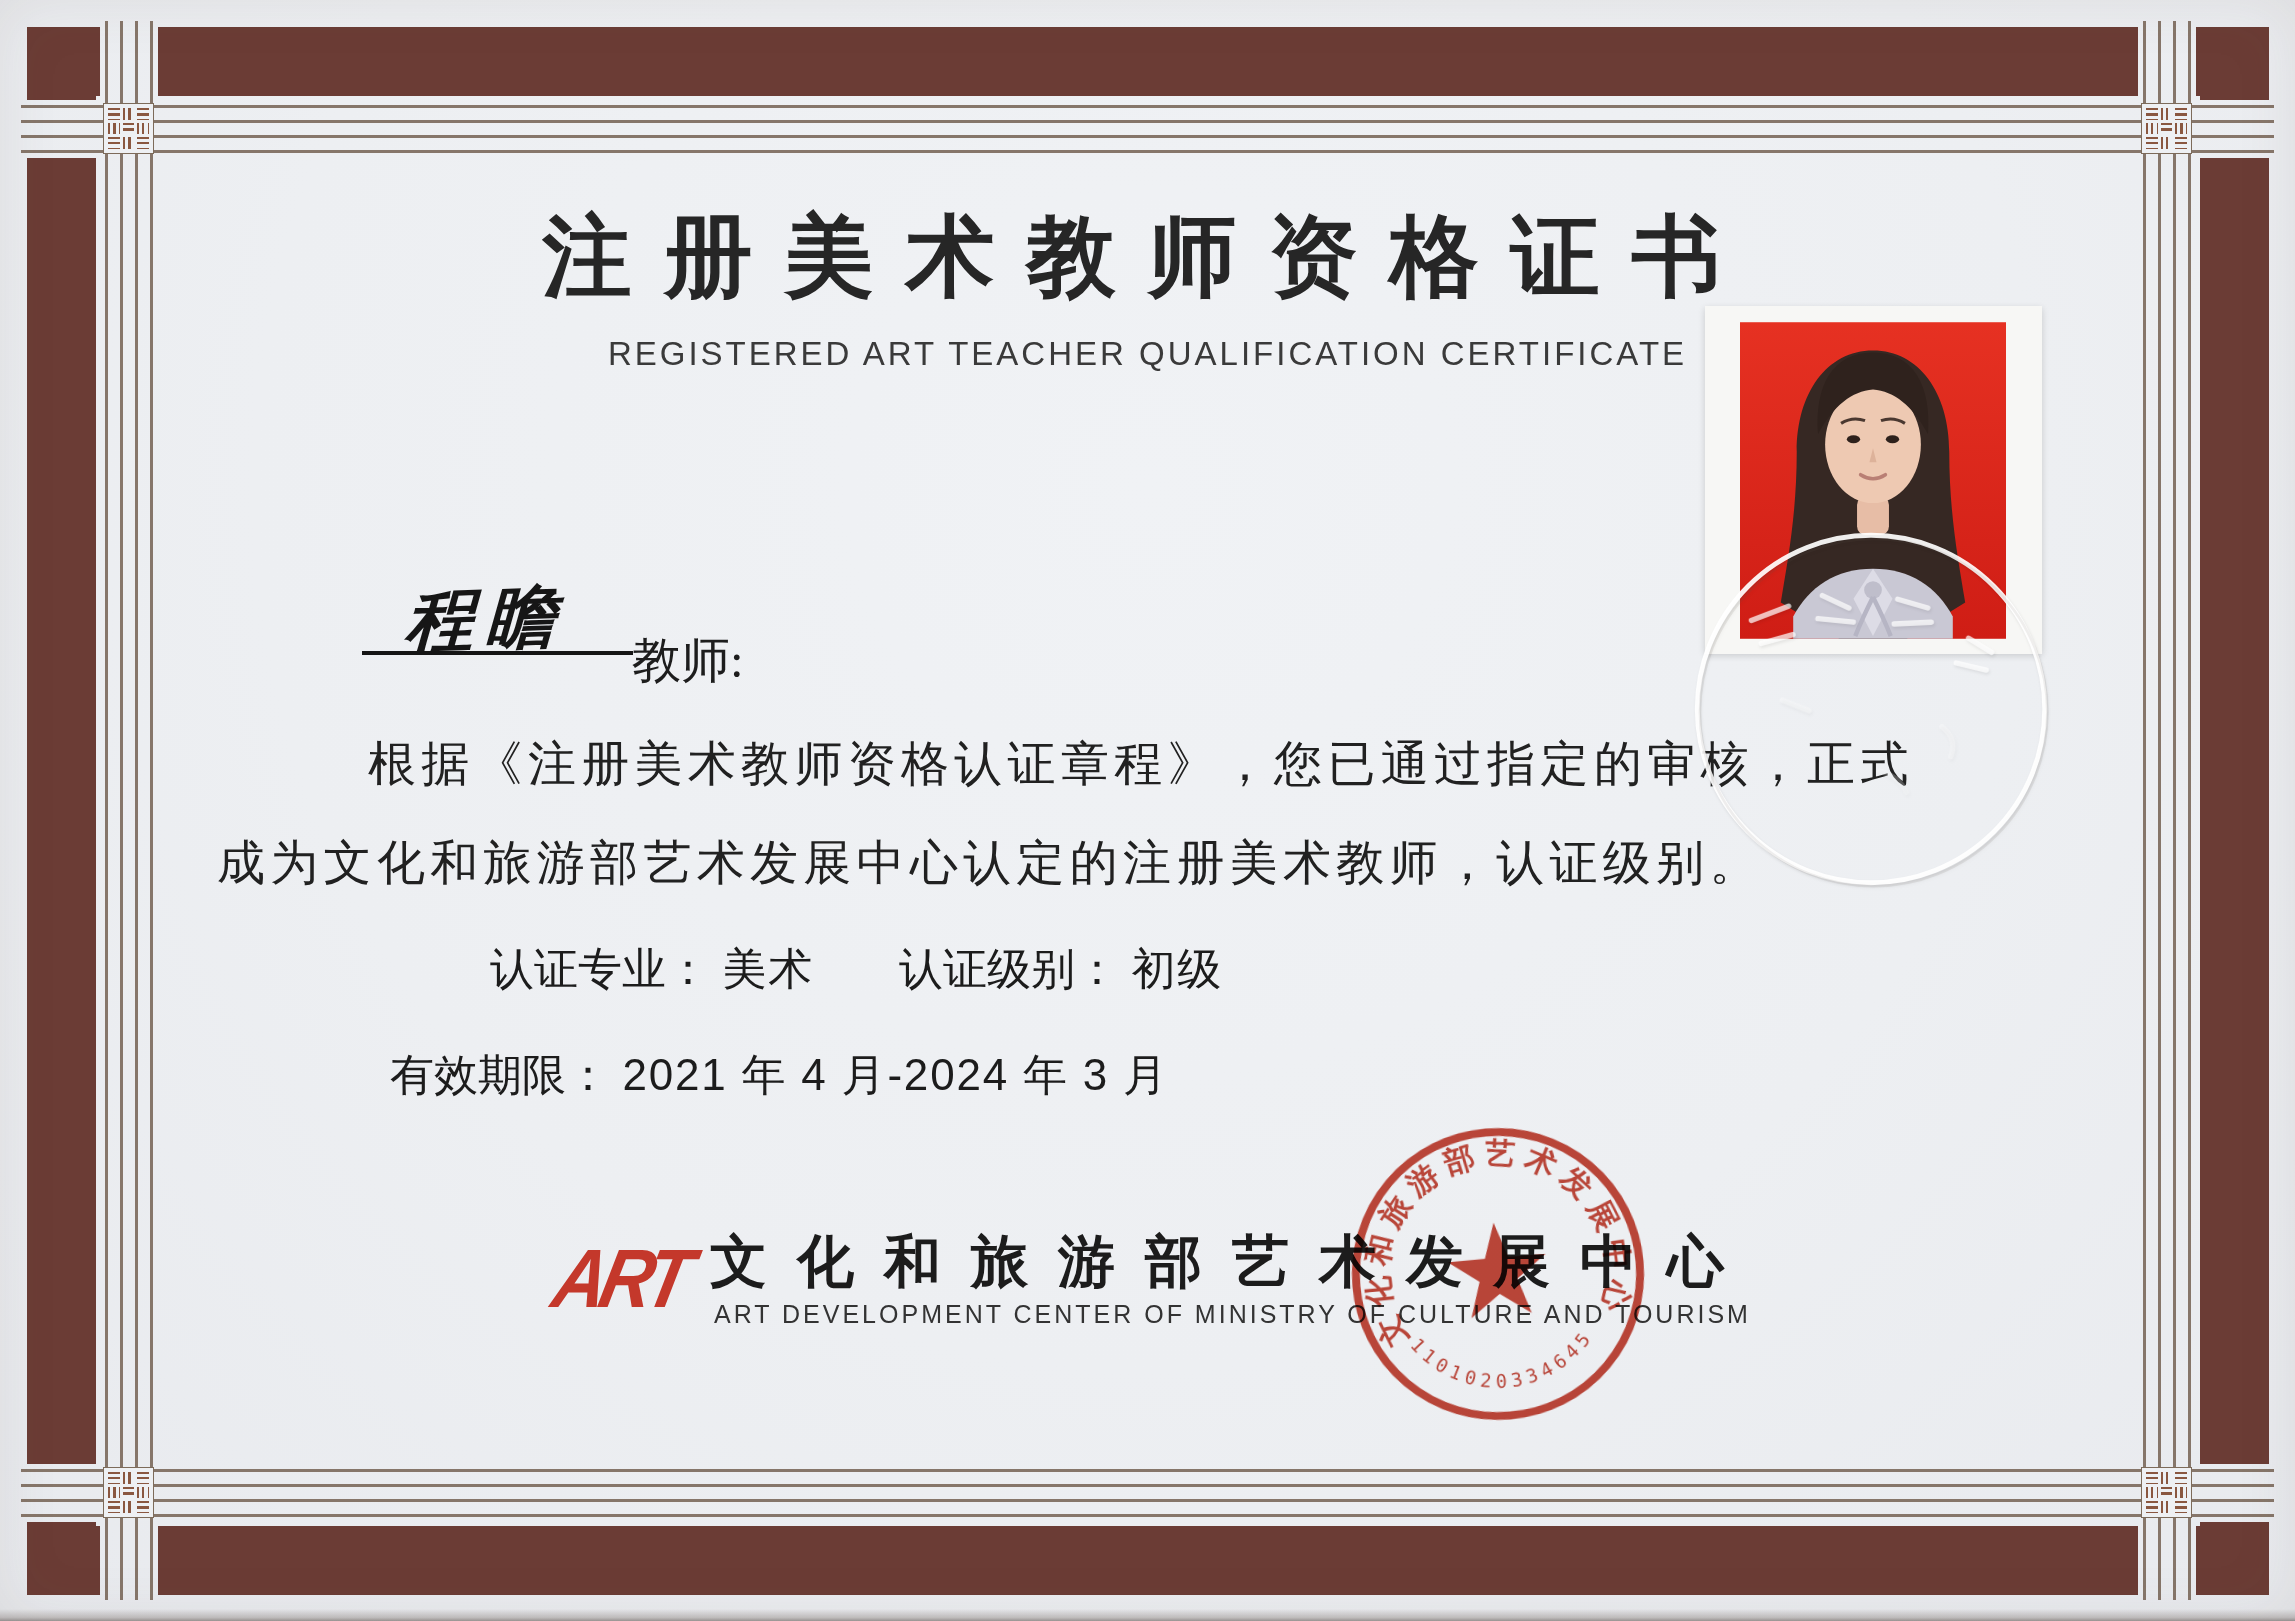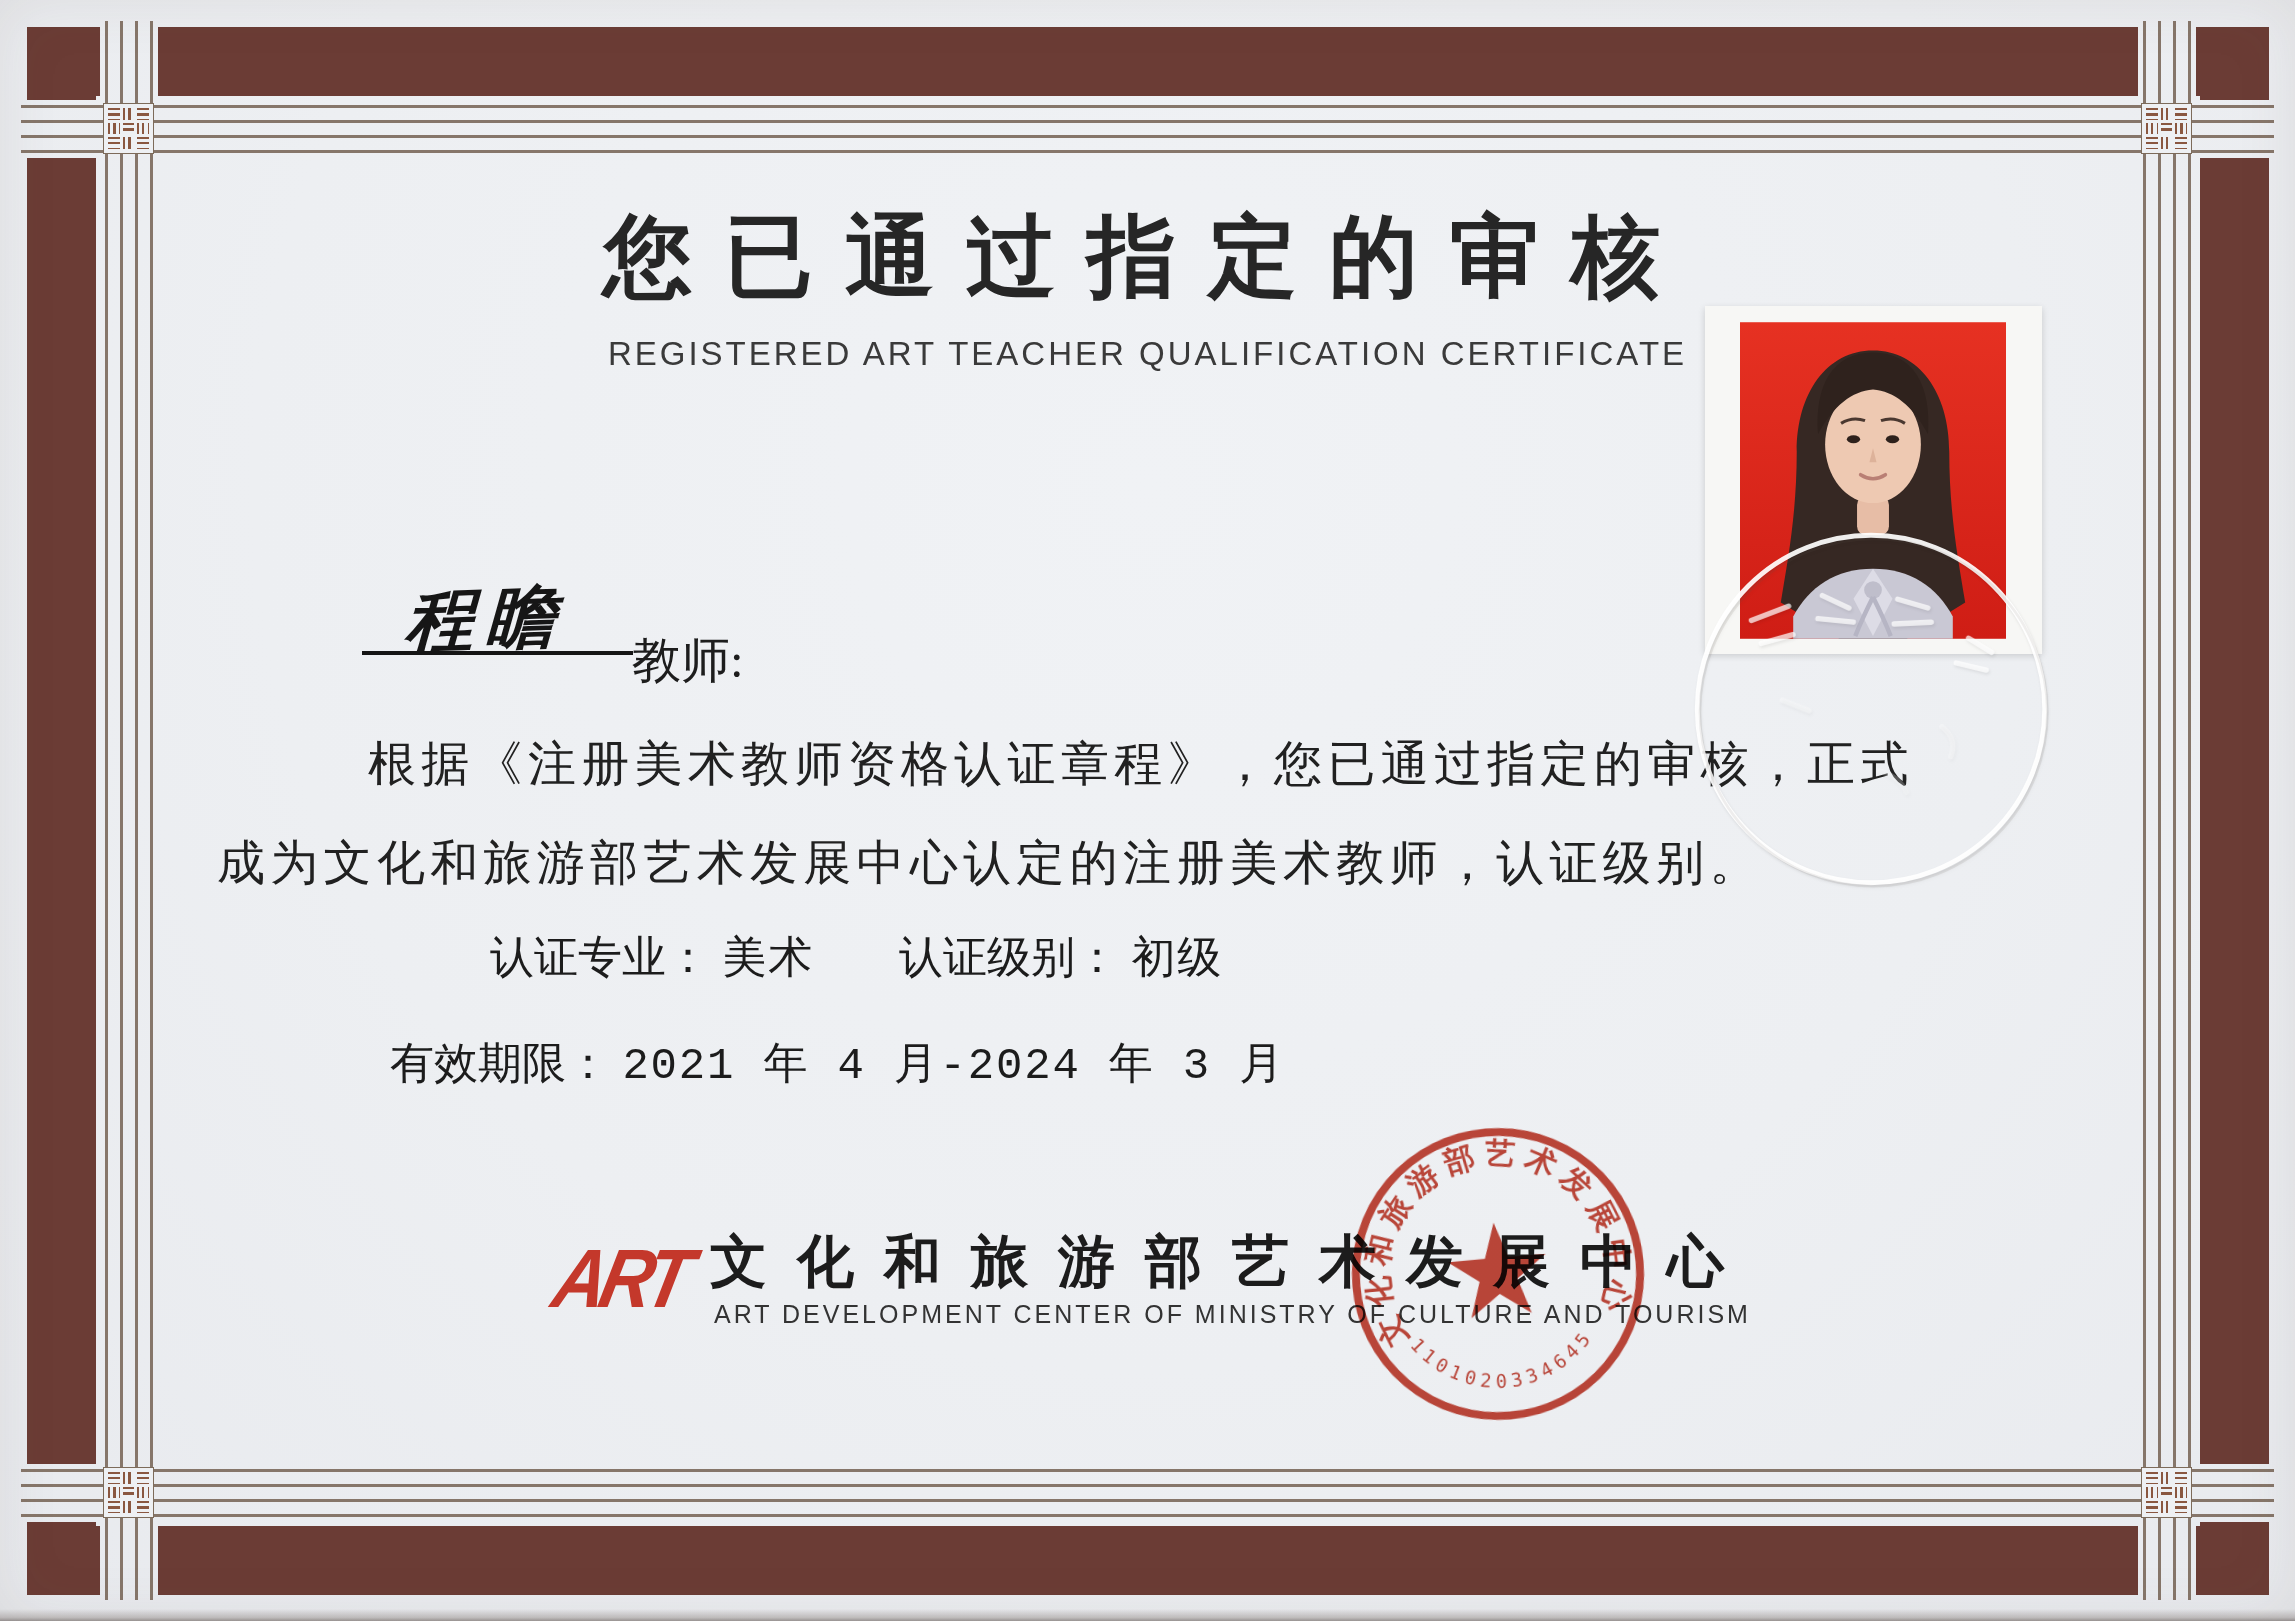--- a/index.html
+++ b/index.html
@@ -37,22 +37,22 @@
   .name-row{position:absolute;left:359px;top:575px;z-index:4;}
   .name{position:absolute;left:46px;top:-1.8px;font-size:69px;font-weight:700;font-style:italic;
     letter-spacing:12.4px;transform:rotate(-2deg) skewX(-4deg);color:#161616;white-space:nowrap;}
   .name-underline{position:absolute;left:2.7px;top:76px;width:271px;height:4.4px;background:#151515;}
   .salutation{position:absolute;left:273px;top:27px;font-size:49px;color:#1d1d1d;white-space:nowrap;margin-top:26px;}
   
   .body-text{position:absolute;left:217px;top:715px;width:1809px;font-size:48px;line-height:2.06;
     letter-spacing:5.3px;color:#212121;z-index:4;}
   .body-text .l1{text-indent:151px;}
   
-  .field{position:absolute;font-family:Liberation Mono, monospace;
-    font-size:44px;color:#1c1c1c;white-space:nowrap;z-index:4;}
+  .field{position:absolute;font-family:Liberation Sans, sans-serif;
+    font-size:44px;color:#1c1c1c;white-space:nowrap;z-index:4;margin-top:12px;}
   .field .value{margin-left:12.4px;letter-spacing:1.8px;}
   .f-major{left:490px;top:928px;}
   .f-level{left:899px;top:928px;text-align:center;}
   .f-number{left:1324px;top:928px;}
   .f-validity{left:390px;top:1034px;text-align:center;}
   
   .issuer{position:absolute;left:545px;top:1224px;z-index:4;}
   .art-logo{position:absolute;left:0;top:7px;font-family:"Liberation Sans","DejaVu Sans",sans-serif;
     font-size:83px;font-weight:800;font-style:italic;letter-spacing:-7px;color:#c4382b;
     transform:skewX(-12deg) scaleX(.88);transform-origin:left bottom;}
@@ -138,21 +138,21 @@
         <i></i>
         <i></i>
         <i></i>
         <i></i>
         <i></i>
         <i></i>
       </div>
   </div>
 
   <div class="header">
-    <h1 class="title-zh">您已通过指定的审核</h1>
+    <h1 class="title-zh">注册美术教师资格证书</h1>
     <div class="title-en">REGISTERED ART TEACHER QUALIFICATION CERTIFICATE</div>
   </div>
 
   <div class="photo-card">
     <svg viewBox="0 0 300 357">
       <defs>
         <linearGradient id="redbg" x1="0" y1="0" x2="0" y2="1">
           <stop offset="0" stop-color="#e63122"></stop>
             <stop offset="1" stop-color="#cf1d15"></stop>
         </linearGradient>

